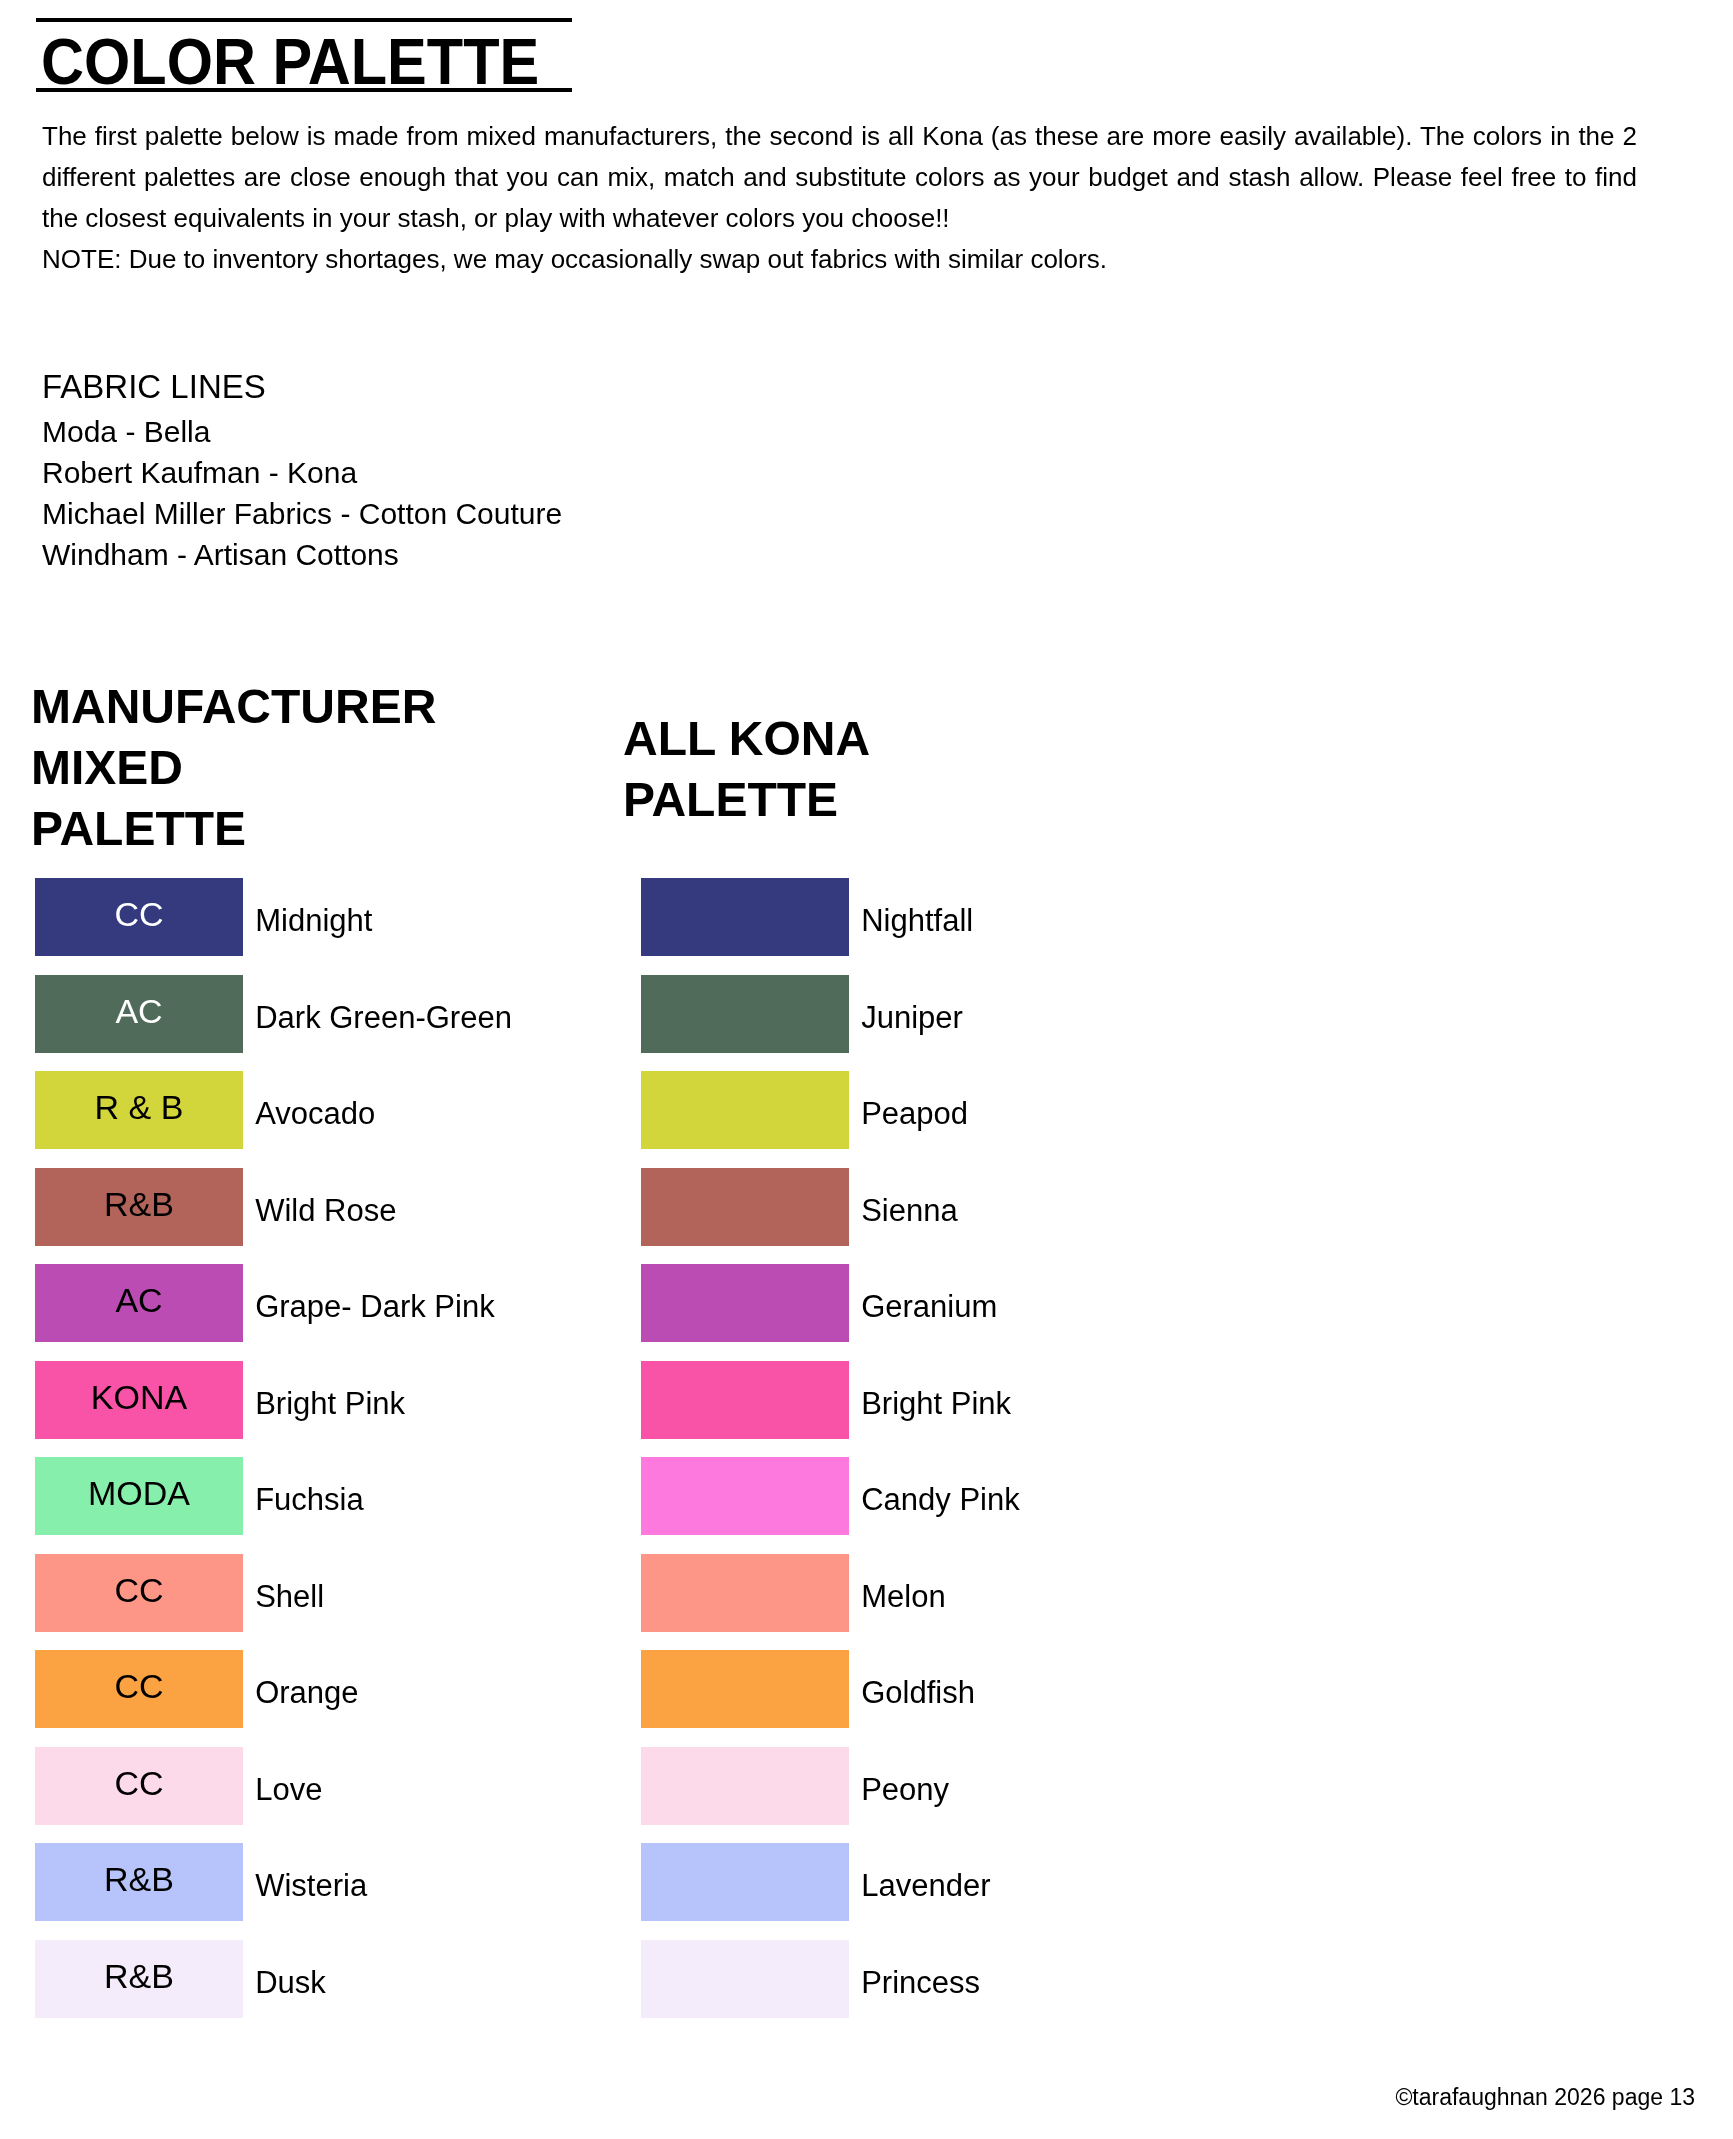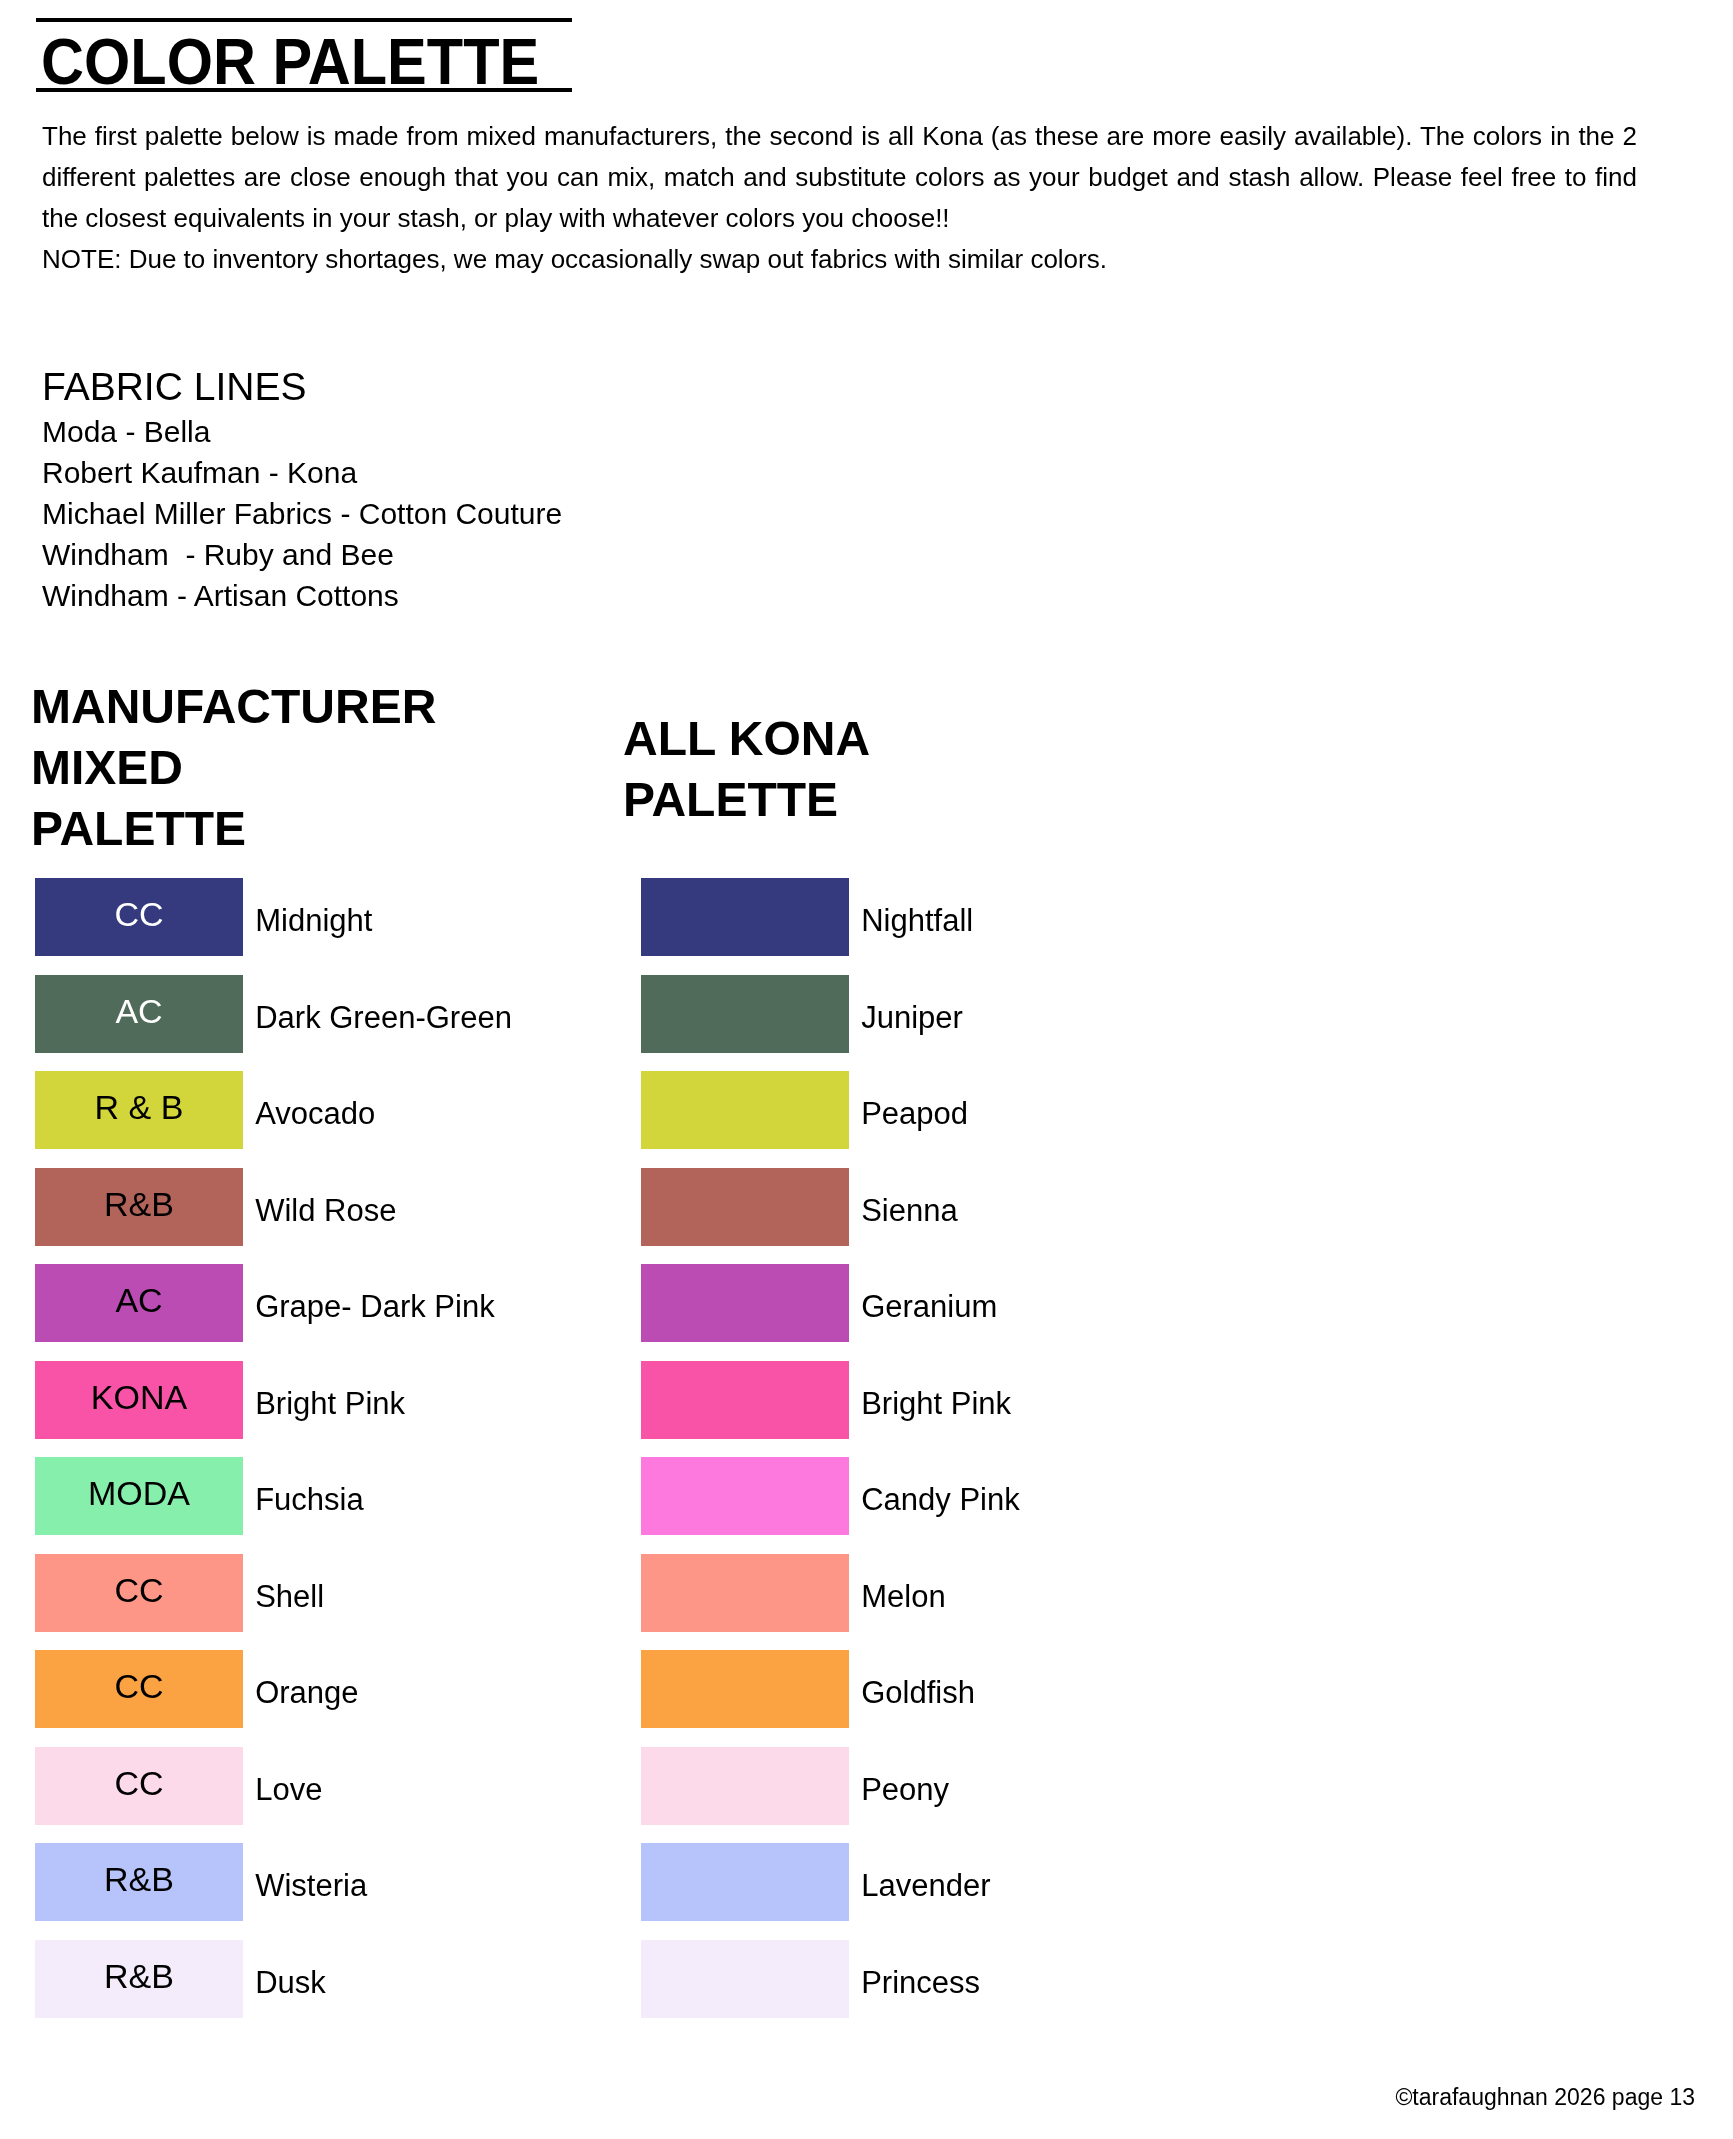--- a/index.html
+++ b/index.html
@@ -21,21 +21,21 @@
   }
   .intro {
     position: absolute; left: 42px; top: 116px; width: 1595px;
     font-size: 26px; line-height: 41px; text-align: justify;
   }
   .intro p { margin: 0; }
   .intro .last { text-align: left; }
   .fabric {
     position: absolute; left: 42px; top: 363px;
   }
-  .fabric-heading { font-size: 39px; line-height: 48px; }
+  .fabric-heading { font-size: 33px; line-height: 48px; }
   .fabric-list { list-style: none; }
   .fabric-list li { font-size: 30px; line-height: 41px; white-space: pre; }
   .col-heading {
     position: absolute; font-size: 48px; line-height: 61px; white-space: nowrap;
   }
   .col-heading .ln { display: block; }
   .palette { position: absolute; top: 878px; }
   .row {
     position: absolute; left: 0; height: 78px; display: flex; align-items: center;
   }
@@ -63,21 +63,20 @@
   <p>The first palette below is made from mixed manufacturers, the second is all Kona (as these are more easily available). The colors in the 2 different palettes are close enough that you can mix, match and substitute colors as your budget and stash allow. Please feel free to find the closest equivalents in your stash, or play with whatever colors you choose!!</p>
   <p class="last">NOTE: Due to inventory shortages, we may occasionally swap out fabrics with similar colors.</p>
 </div>
 
 <div class="fabric">
   <div class="fabric-heading">FABRIC LINES</div>
   <ul class="fabric-list">
     <li>Moda - Bella</li>
     <li>Robert Kaufman - Kona</li>
     <li>Michael Miller Fabrics - Cotton Couture</li>
-    <li>Windham  - Ruby and Bee</li>
     <li>Windham - Artisan Cottons</li>
   </ul>
 </div>
 
 <h2 class="col-heading" style="left:31px; top:676px;">
   <span class="ln">MANUFACTURER</span>
   <span class="ln">MIXED</span>
   <span class="ln">PALETTE</span>
 </h2>
 

